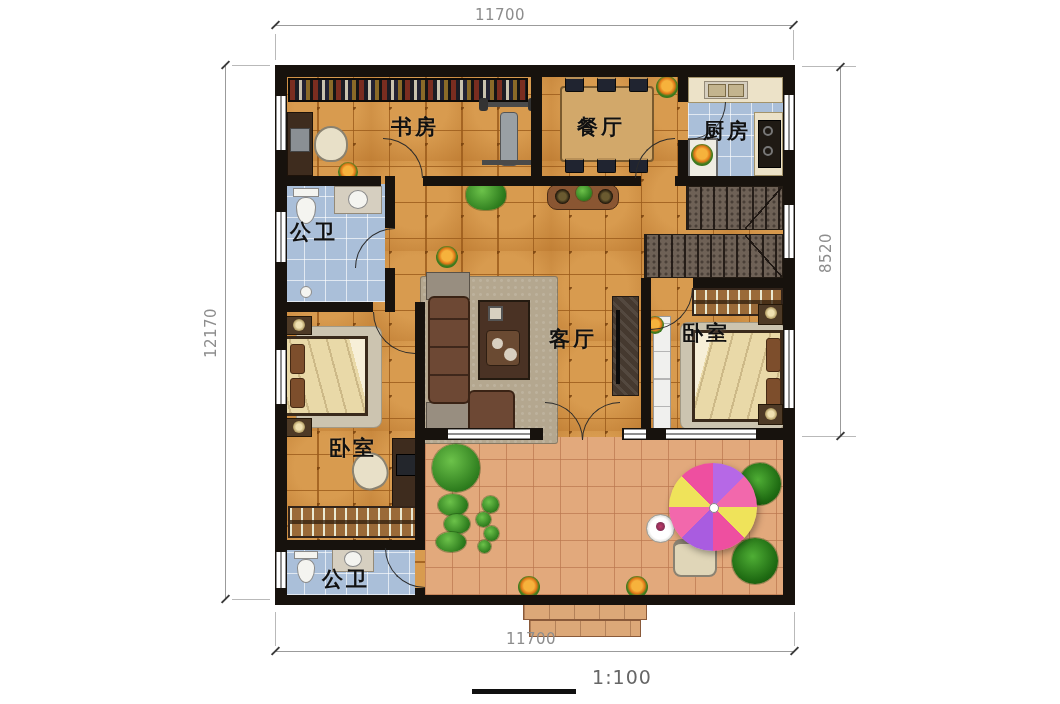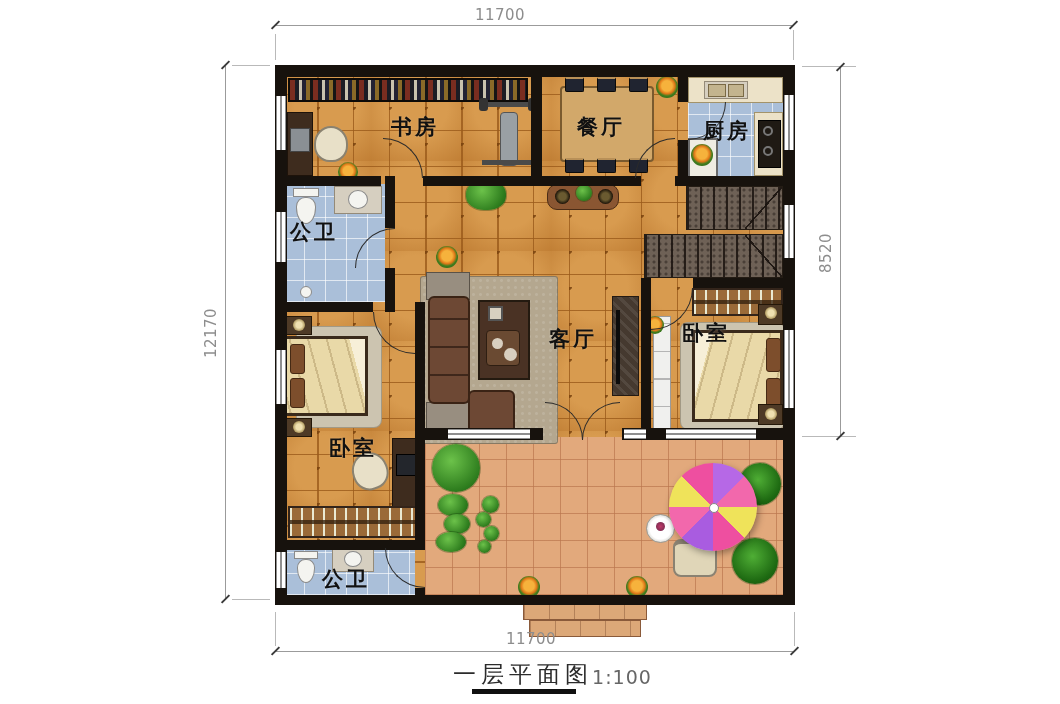--- a/index.html
+++ b/index.html
@@ -280,17 +280,16 @@
   <div class="abs tick" style="left:835px;top:435px;"></div>
   <div class="dim rot" style="left:826px;top:253px;">8520</div>
 
   <div class="abs dimline" style="left:275px;top:651px;width:520px;height:1px;"></div>
   <div class="abs extline" style="left:275px;top:612px;width:1px;height:34px;"></div>
   <div class="abs extline" style="left:794px;top:612px;width:1px;height:34px;"></div>
   <div class="abs tick" style="left:270px;top:650px;"></div>
   <div class="abs tick" style="left:789px;top:650px;"></div>
   <div class="dim" style="left:531px;top:639px;">11700</div>
 
-  <div class="title-cn" style="left:523px;top:674px;">一层平面图</div>
   <div class="abs title-bar" style="left:472px;top:689px;width:104px;height:5px;"></div>
   <div class="title-scale" style="left:622px;top:677px;">1:100</div>
 
 </div>
 
 </body></html>

